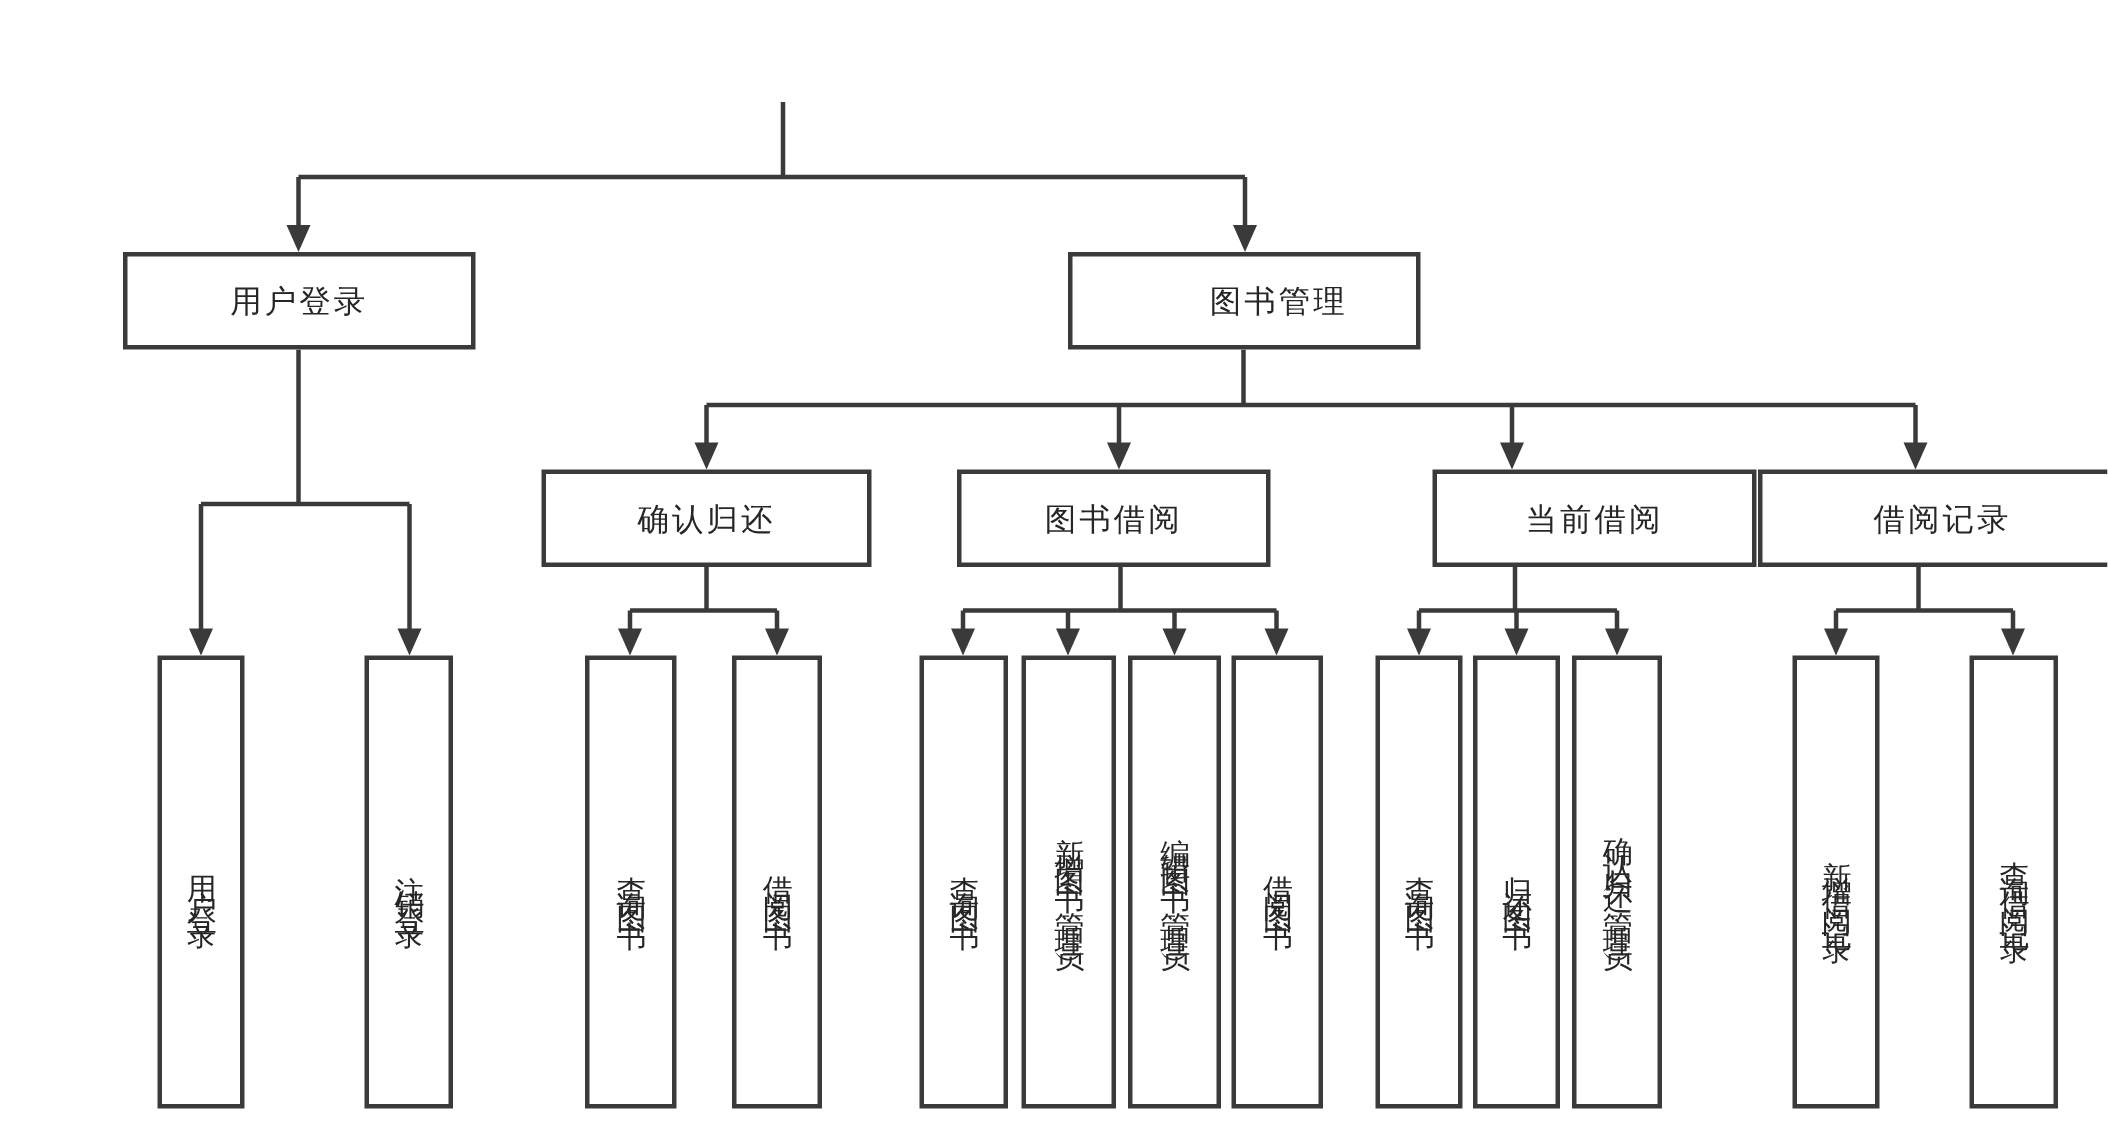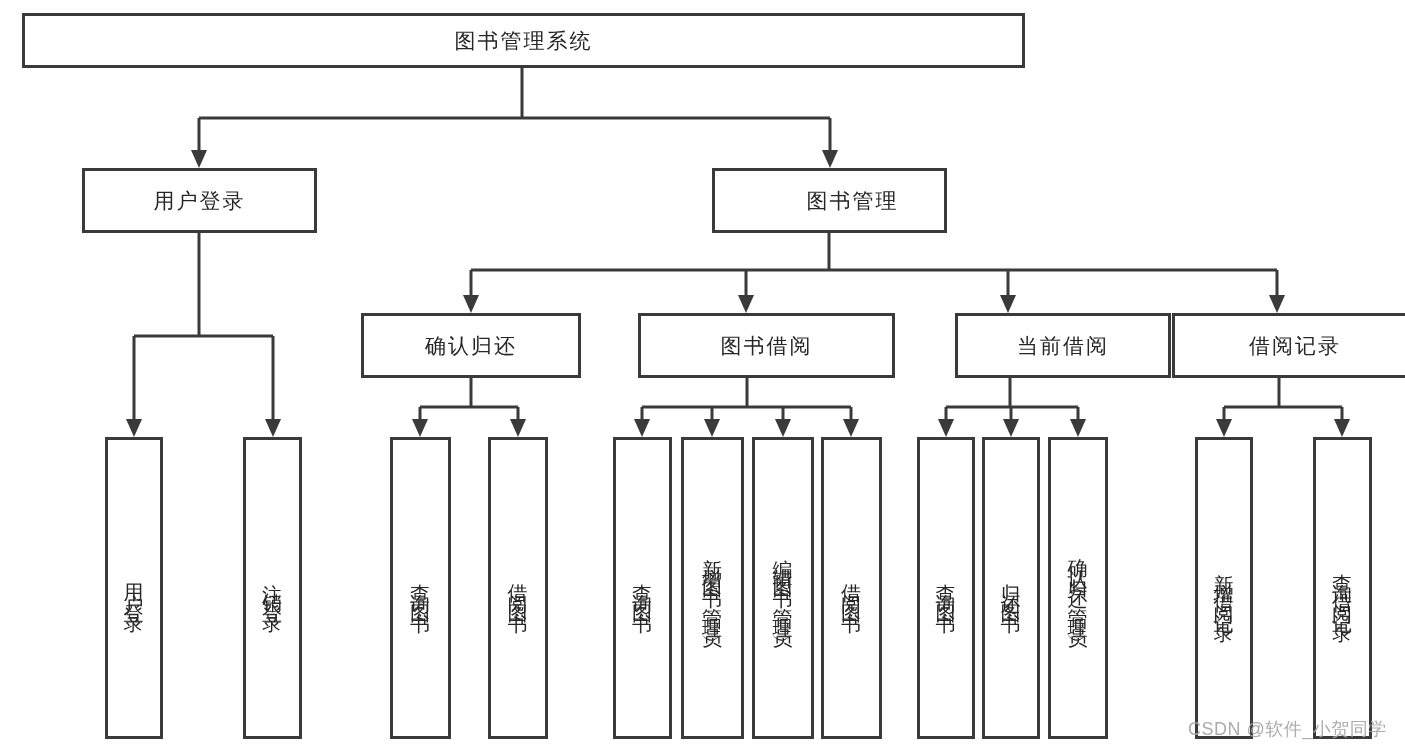--- a/index.html
+++ b/index.html
@@ -31,21 +31,21 @@
     font-size:20px;
     letter-spacing:10px;
     line-height:1;
     white-space:nowrap;
   }
   
   .n-root{left:22px;top:13px;width:1003px;height:55px;}
   .n-user{left:82px;top:168px;width:235px;height:65px;}
   .n-mgmt{left:712px;top:168px;width:235px;height:65px;padding-left:46px;}
   .n-rec{left:361px;top:313px;width:220px;height:65px;}
-  .n-bor{left:638px;top:313px;width:257px;height:65px;font-family:Liberation Mono, monospace;}
+  .n-bor{left:638px;top:313px;width:209px;height:65px;font-family:Liberation Mono, monospace;}
   .n-cur{left:955px;top:313px;width:216px;height:65px;}
   .n-log{left:1172px;top:313px;width:246px;height:65px;}
   .leaf{top:437px;height:302px;}
   .l-u1{left:105px;width:58px;}
   .l-u2{left:243px;width:59px;}
   .l-r1{left:390px;width:61px;}
   .l-r2{left:488px;width:60px;}
   .l-b1{left:613px;width:59px;}
   .l-b2{left:681px;width:63px;}
   .l-b3{left:752px;width:62px;}
@@ -139,23 +139,20 @@
     <g>
       <path d="M1279 378 V407"></path>
       <path d="M1224 407 H1342"></path>
       <path d="M1224 407 V421"></path>
         <polygon points="1216,419 1232,419 1224,437"></polygon>
       <path d="M1342 407 V421"></path>
         <polygon points="1334,419 1350,419 1342,437"></polygon>
     </g>
   </svg>
 
-  <div class="box h n-root">
-    <span class="lbl">图书管理系统</span>
-  </div>
 
   <div class="box h n-user">
     <span class="lbl">用户登录</span>
   </div>
   <div class="box h n-mgmt">
     <span class="lbl">图书管理</span>
   </div>
 
   <div class="box h n-rec">
     <span class="lbl">确认归还</span>
@@ -207,15 +204,14 @@
     <span class="lbl">确认归还（管理员）</span>
   </div>
 
   <div class="box v leaf l-g1">
     <span class="lbl">新增借阅记录</span>
   </div>
   <div class="box v leaf l-g2">
     <span class="lbl">查询借阅记录</span>
   </div>
 
-  <div class="watermark">CSDN @软件_小贺同学</div>
 
 </div>
 
 </body></html>

